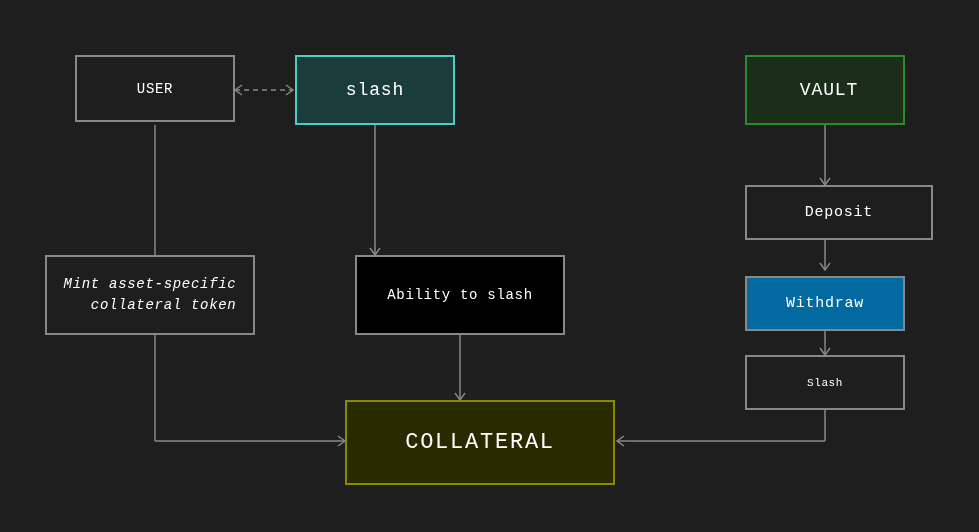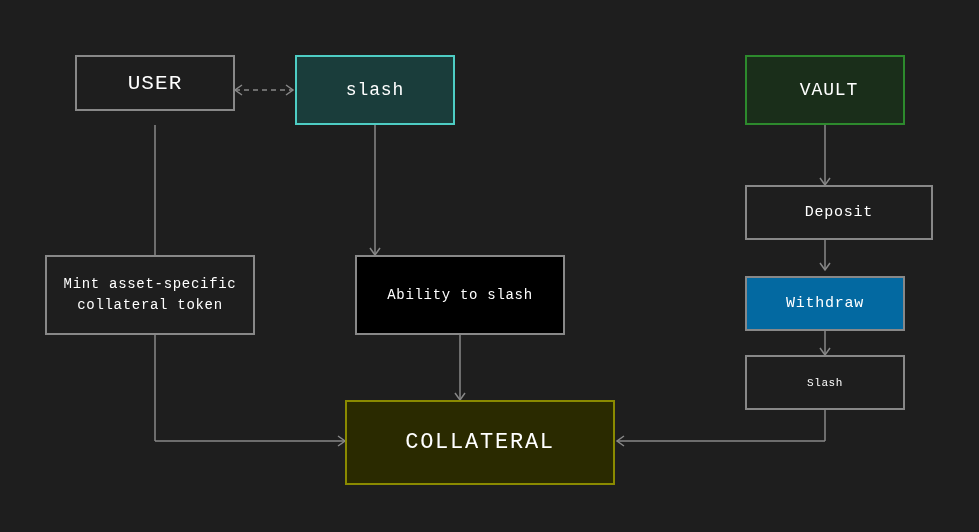--- a/index.html
+++ b/index.html
@@ -26,24 +26,24 @@
       font-family: 'Courier New', Courier, monospace;
       font-size: 16px;
       color: #ffffff;
       letter-spacing: 0.05em;
     }
     
     .box-user {
       left: 75px;
       top: 55px;
       width: 160px;
-      height: 56px;
-      border: 2px solid #888888;
-      background: #1e1e1e;
-      font-size: 21px;
+      height: 67px;
+      border: 2px solid #888888;
+      background: #1e1e1e;
+      font-size: 14px;
     }
     
     .box-steth {
       left: 295px;
       top: 55px;
       width: 160px;
       height: 70px;
       border: 2px solid #4ecdc4;
       background: #1a3d3b;
       font-size: 18px;
@@ -193,21 +193,21 @@
 
   <div class="box box-steth">
     <span>slash</span>
   </div>
 
   <div class="box box-vault">
     <span>VAULT</span>
   </div>
 
   <div class="box box-mint">
-    <span style="white-space: pre-line; text-align:center;">Mint asset-specific
+    <span style="white-space: pre-line; text-align:right;font-style:italic;">Mint asset-specific
 collateral token</span>
   </div>
 
   <div class="box box-slash">
     <span>Ability to slash</span>
   </div>
 
   <div class="box box-collateral">
     <span>COLLATERAL</span>
   </div>

